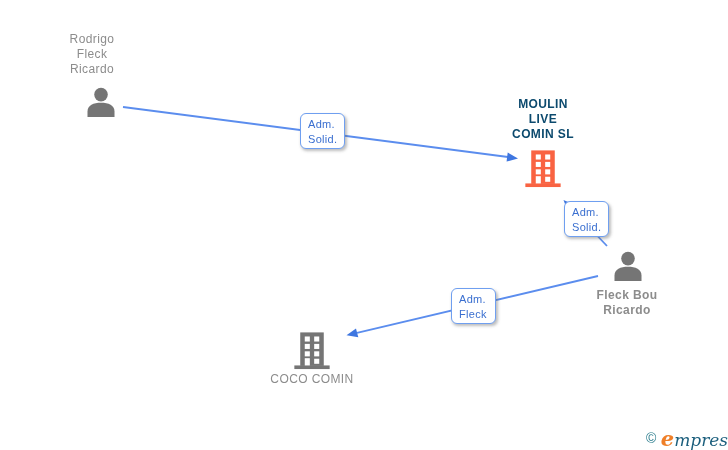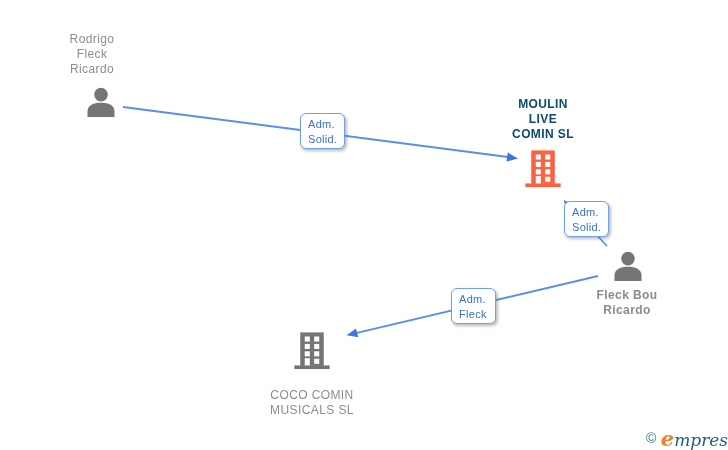--- a/index.html
+++ b/index.html
@@ -104,23 +104,22 @@
       <rect x="13" y="5.5" width="5.6" height="5.6" fill="#ffffff"></rect>
       <rect x="23.4" y="5.5" width="5.6" height="5.6" fill="#ffffff"></rect>
       <rect x="13" y="13.7" width="5.6" height="5.6" fill="#ffffff"></rect>
       <rect x="23.4" y="13.7" width="5.6" height="5.6" fill="#ffffff"></rect>
       <rect x="13" y="21.9" width="5.6" height="5.6" fill="#ffffff"></rect>
       <rect x="23.4" y="21.9" width="5.6" height="5.6" fill="#ffffff"></rect>
       <rect x="23.4" y="30.1" width="5.6" height="5.6" fill="#ffffff"></rect>
       <rect x="13" y="29.5" width="5.6" height="8" fill="#ffffff"></rect>
     </svg>
   </div>
-  <div class="node-label" style="left:252px; top:388px;">
+  <div class="node-label" style="left:252px; top:372px;">
     <div>COCO COMIN</div>
-    <div>MUSICALS SL</div>
   </div>
 
   <div class="chip" style="left:300px; top:113px;">
     <div>Adm.</div>
     <div>Solid.</div>
   </div>
   <div class="chip" style="left:564px; top:201px;">
     <div>Adm.</div>
     <div>Solid.</div>
   </div>

